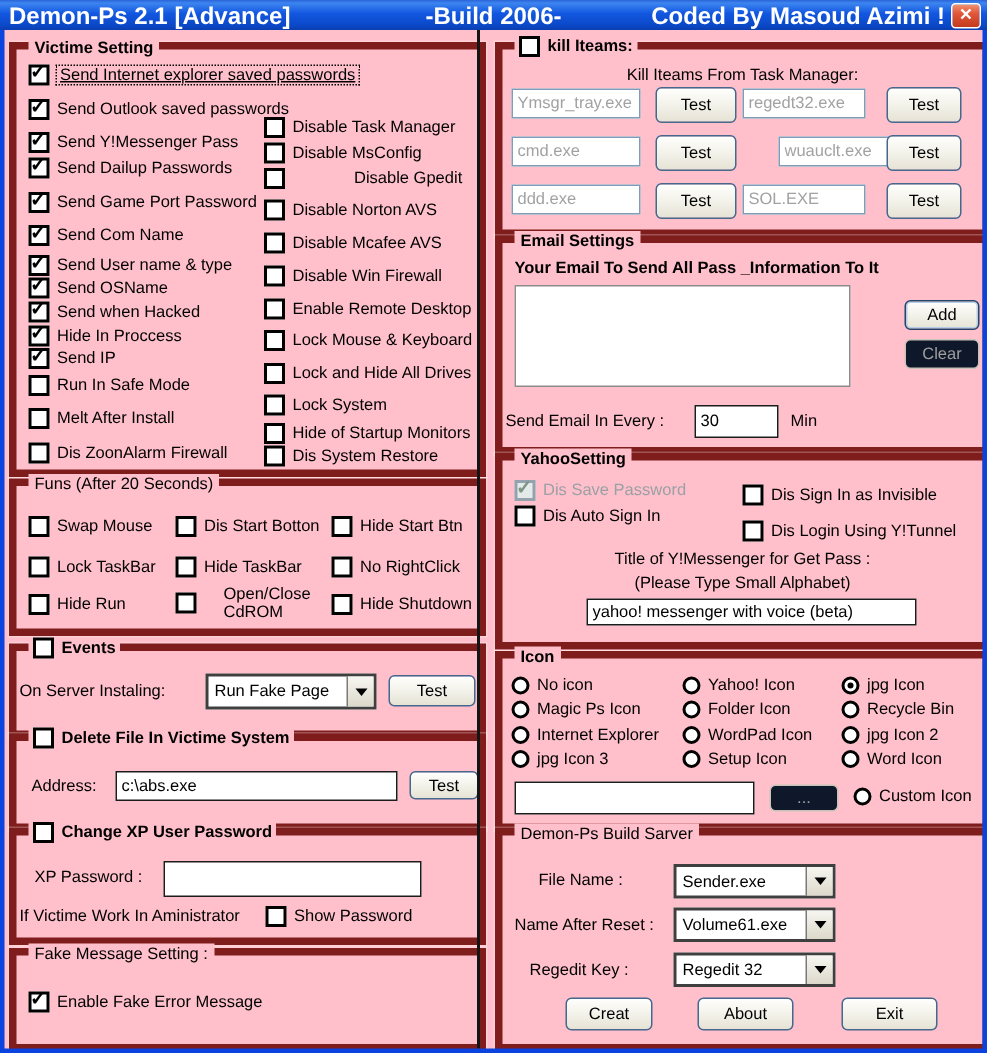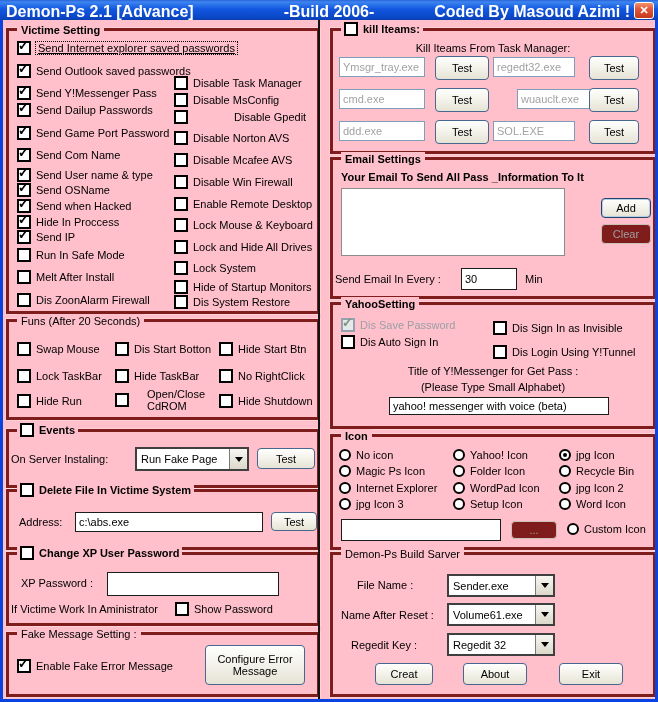--- a/index.html
+++ b/index.html
@@ -25,21 +25,21 @@
   }
   .closebtn::before { content:"\2715"; }
   .winborder {
     position:absolute; left:0; top:20px; width:658px; height:682px;
     border:3px solid #0a43dd; border-top:none; box-sizing:border-box;
     pointer-events:none; z-index:50;
   }
   .vdiv { position:absolute; left:318px; top:20px; width:2px; height:679px; background:#141414; z-index:5; }
 
   
-  .grp { position:absolute; border:3px solid #7f1d1d; box-shadow:0 0 0 1px rgba(255,255,255,0.25); }
+  .grp { position:absolute; border:5px solid #7f1d1d; box-shadow:0 0 0 1px rgba(255,255,255,0.25); }
   .gtitle {
     position:absolute; top:-8px; left:8px; background:#ffc0cb; padding:0 4px;
     font-weight:bold; white-space:nowrap; line-height:14px;
   }
   .gtitle.plain { font-weight:normal; }
   .gtitle.withcb { display:flex; align-items:center; gap:5px; top:-9px; padding:0 3px; }
 
   
   .row { position:absolute; display:flex; align-items:center; gap:5px; white-space:nowrap; }
   .cbx { width:10px; height:10px; background:#fff; border:2px solid #000; flex:none; position:relative; }
@@ -57,21 +57,21 @@
   .focus-label { outline:1px dotted #000; text-decoration:underline; padding:0 2px; }
 
   
   .btn {
     position:absolute; display:flex; align-items:center; justify-content:center; text-align:center;
     background:linear-gradient(180deg,#fefefc 0%,#f3f2ea 50%,#e6e3d5 100%);
     border:1px solid #46678e; border-radius:4px; box-shadow:inset 0 1px 0 #fff;
     box-sizing:border-box; line-height:12px;
   }
   .btn.def { border-color:#23456b; box-shadow:inset 0 0 0 1px #b7cde6; }
-  .btn.dis { color:#9f9f9f; border-color:#c9c3b7; background:#7f1d1d; box-shadow:none; }
+  .btn.dis { color:#9f9f9f; border-color:#c9c3b7; background:#0f172a; box-shadow:none; }
 
   
   .tin {
     position:absolute; background:#fff; border:1px solid #1c1c1c; box-sizing:border-box;
     font-family:"Liberation Sans", sans-serif; font-size:11px; color:#000; padding:1px 3px; outline:none;
   }
   .tin.gray { border:1px solid #7f9db9; color:#a2a2a2; }
   .listbox { position:absolute; background:#fff; border:1px solid #8c8c8c; box-sizing:border-box; }
 
   
@@ -290,21 +290,20 @@
     <span>Show Password</span>
   </div>
 </div>
 
 <div class="grp" style="left:6px;top:632px;width:308px;height:59px;">
   <span class="gtitle plain">Fake Message Setting :</span>
   <div class="row checked" style="left:8px;top:24px;">
     <span class="cbx"></span>
     <span>Enable Fake Error Message</span>
   </div>
-  <div class="btn" style="left:196px;top:10px;width:100px;height:40px;padding:2px 6px;">Configure Error Message</div>
 </div>
 
 <div class="grp" style="left:330px;top:28px;width:320px;height:120px;">
   <span class="gtitle withcb">
     <span class="cbx"></span>
     <span>kill Iteams:</span>
   </span>
   <span class="lab" style="left:0;right:0;top:11px;text-align:center;">Kill Iteams From Task Manager:</span>
 
   <input class="tin gray" style="left: 6px; top: 26px; width: 86px; height: 20px;" value="Ymsgr_tray.exe">

